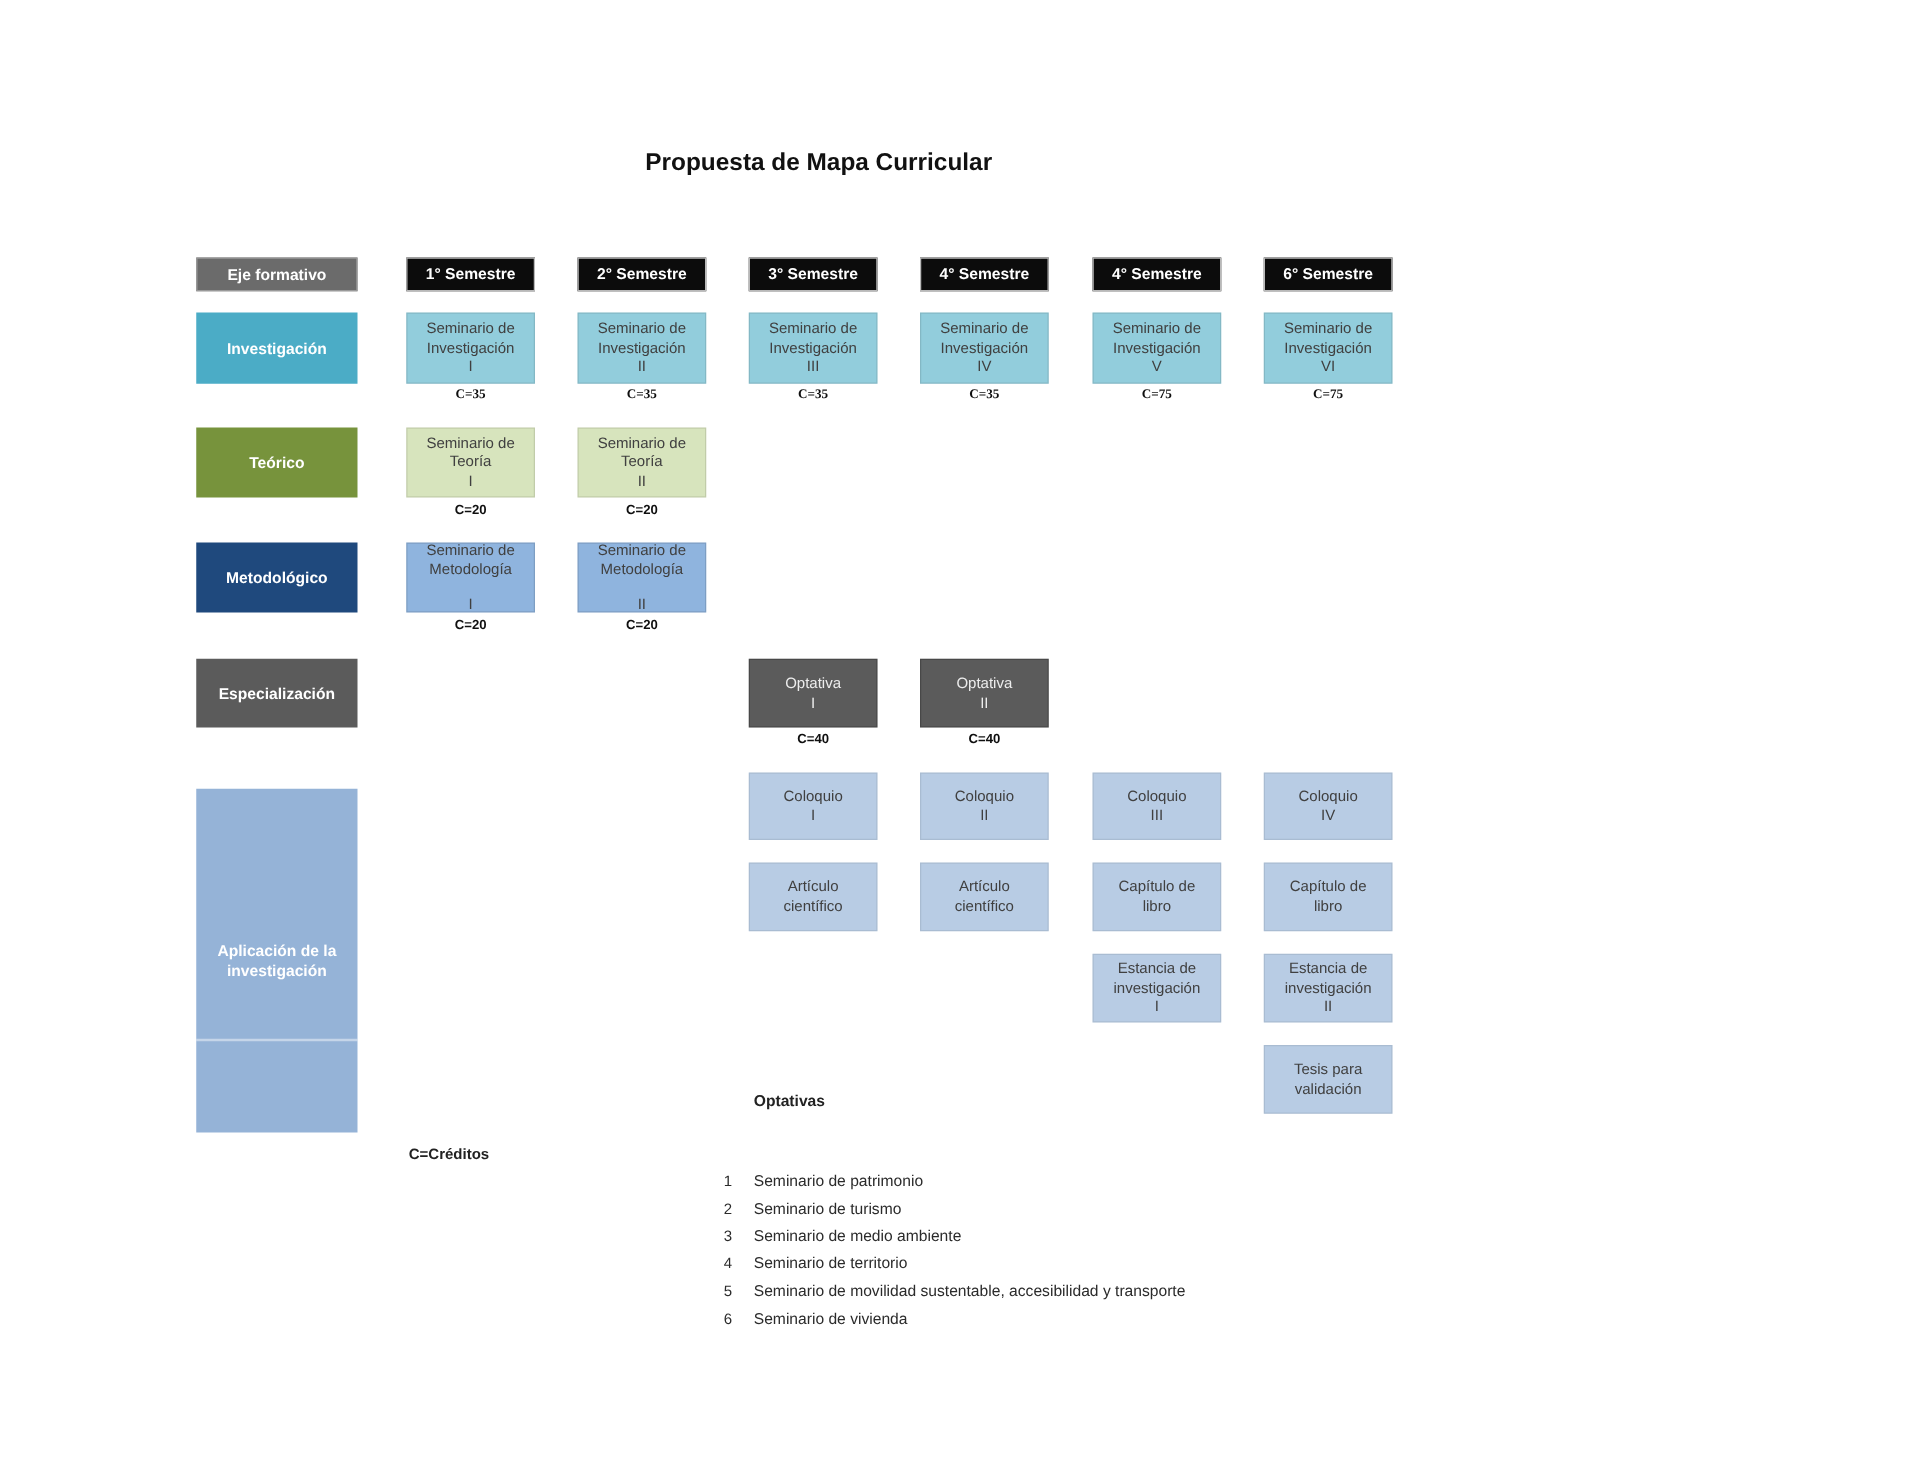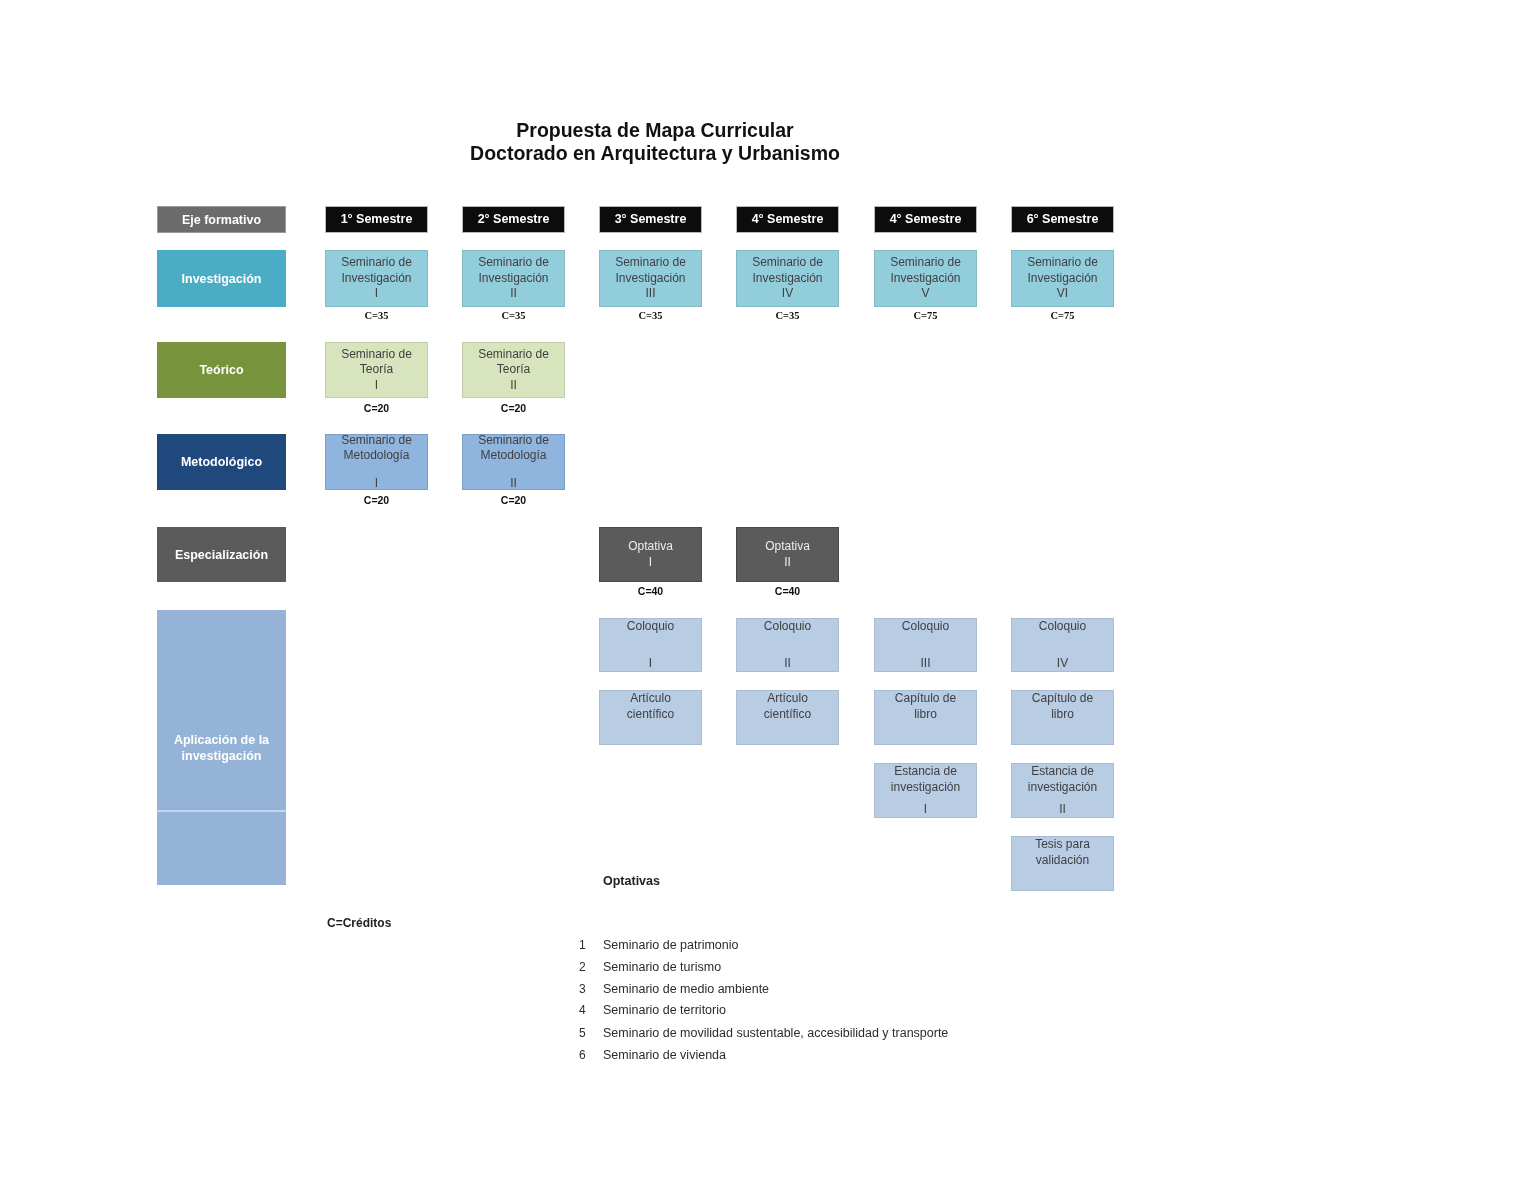--- a/index.html
+++ b/index.html
@@ -17,58 +17,57 @@
   .box{position:absolute;box-sizing:border-box;width:103px;display:flex;
     flex-direction:column;align-items:center;justify-content:center;
     text-align:center;font-size:12px;line-height:15.5px;color:#404040;padding:0 8px;}
   .labelbox{width:129px;color:#ffffff;font-weight:bold;font-size:12.5px;line-height:16px;}
   
   .r-hdr{top:206px;height:27px;}
   .r-inv{top:250px;height:57px;}
   .r-teo{top:342px;height:56px;}
   .r-met{top:434px;height:56px;gap:12px;}
   .r-esp{top:527px;height:55px;}
-  .r-apl{top:610px;height:275px;}
+  .r-apl{top:631px;height:275px;}
   .r-col{top:618px;height:54px;}
   .r-art{top:690px;height:55px;}
   .r-est{top:763px;height:55px;}
   .r-tes{top:836px;height:55px;}
   
   .bg-hdr{background:#0c0c0c;color:#ffffff;font-weight:bold;font-size:12.5px;border:1px solid #b9b9b9;}
   .bg-eje{background:#6b6b6b;border:1px solid #9a9a9a;}
   .bg-inv-label{background:#4BACC6;}
   .bg-inv{background:#92CDDC;border:1px solid rgba(0,0,0,0.10);}
   .bg-teo-label{background:#77933C;}
   .bg-teo{background:#D7E4BD;border:1px solid rgba(0,0,0,0.10);}
   .bg-met-label{background:#1F497D;}
   .bg-met{background:#8FB4DE;border:1px solid rgba(0,0,0,0.12);}
   .bg-esp-label{background:#5B5B5B;}
   .bg-opt{background:#5B5B5B;color:#ededed;border:1px solid rgba(0,0,0,0.2);}
   .bg-apl-label{background:#95B3D7;}
-  .bg-apl{background:#B8CCE4;border:1px solid rgba(0,0,0,0.08);justify-content:space-between;}
+  .bg-apl{background:#B8CCE4;border:1px solid rgba(0,0,0,0.08);}
   .divider{position:absolute;left:0;top:200px;width:100%;height:2px;background:rgba(255,255,255,0.45);}
   
   .credits{position:absolute;width:103px;text-align:center;font-size:10.5px;
     font-weight:bold;color:#0f0f0f;}
   .cr-inv{top:310px;font-family:Liberation Serif, serif;}.cr-teo{top:402px;}.cr-met{top:494px;}.cr-esp{top:585px;}
   
   .credits-note{position:absolute;left:327px;top:916px;font-size:12px;font-weight:bold;color:#222;}
   .opt-title{position:absolute;left:603px;top:874px;font-size:12.5px;font-weight:bold;color:#222;}
   .opt-row{position:absolute;left:579px;display:flex;align-items:baseline;color:#2b2b2b;}
   .opt-num{width:24px;font-size:12px;flex:0 0 24px;}
   .opt-text{font-size:12.5px;white-space:nowrap;}
 </style>
 </head>
 <body>
 
 <div class="canvas">
 
   <div class="title">
     <div>Propuesta de Mapa Curricular</div>
-    <div>Doctorado en Arquitectura y Urbanismo</div>
   </div>
 
   <div class="box labelbox r-hdr bg-eje colL">
     <div>Eje formativo</div>
   </div>
   <div class="box r-hdr bg-hdr col1">
       <div>1° Semestre</div>
     </div>
   <div class="box r-hdr bg-hdr col2">
       <div>2° Semestre</div>

